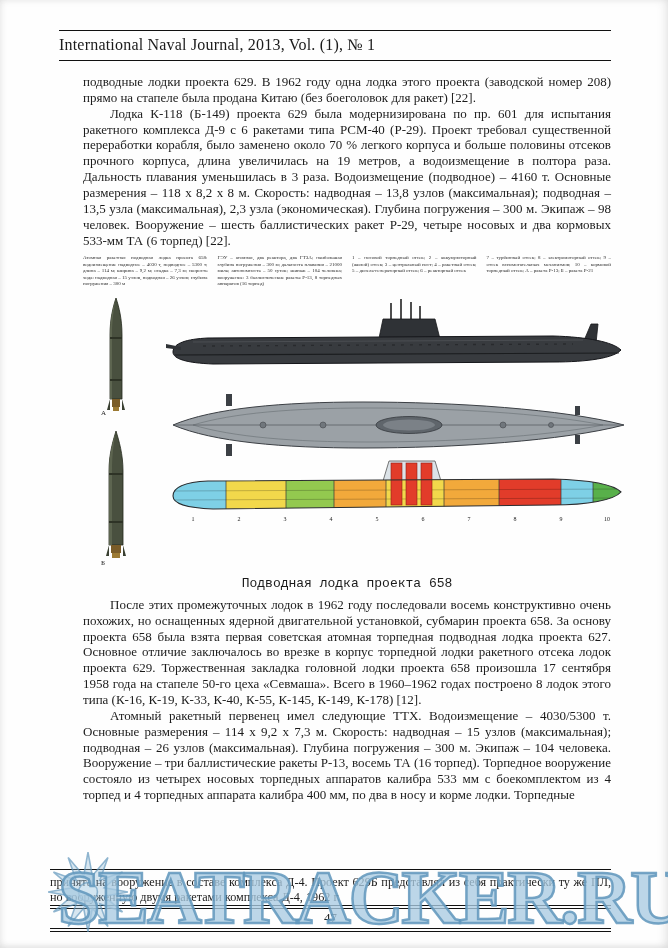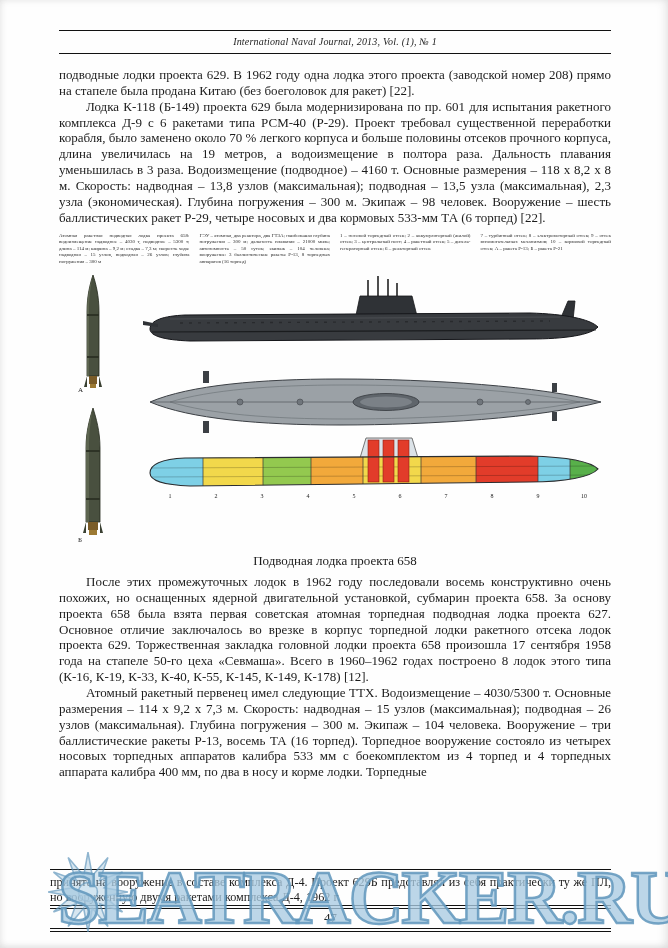--- a/index.html
+++ b/index.html
@@ -5,31 +5,31 @@
   * { margin:0; padding:0; box-sizing:border-box; }
   html,body { background:#d9d9d9; }
   body { font-family:"Liberation Serif", serif; }
   .page {
     width:668px; height:948px; margin:0 auto; position:relative; overflow:hidden;
     background:#fefefe; color:#1b1b1b;
     box-shadow: inset -4px 0 8px rgba(0,0,0,.07), inset 0 -3px 6px rgba(0,0,0,.05), inset 3px 0 6px rgba(0,0,0,.04);
   }
   .content { position:absolute; left:59px; right:57px; top:30px; }
   .journal-header {
-    text-align:center; font-size:10px; letter-spacing:.2px;
-    padding:5px 0 6px; border-top:1.2px solid #111; border-bottom:1.2px solid #111;font-style:italic;
+    font-size:16px; letter-spacing:.2px;
+    padding:5px 0 6px; border-top:1.2px solid #111; border-bottom:1.2px solid #111;
   }
-  .body-text { margin-top:13px; font-size:13px; line-height:1.22; text-align:justify; }
+  .body-text { margin-top:13px; font-size:13px; line-height:1.22; text-align:justify;margin-left:24px; }
   .body-text p { text-indent:27px; margin:0; }
   .body-text p.no-indent { text-indent:0; }
   .figure { margin:7px 0 5px; }
   .legend { display:flex; gap:10px; margin:2px 0 5px; font-size:5px; line-height:1.3; color:#2c2c2c; text-align:justify; }
   .legend .col { flex:1; }
   .fig-art { display:block; margin:0 auto; }
-  .fig-caption { text-align:center; font-size:13px; margin-top:3px; }
+  .fig-caption { text-align:center; font-size:13px; margin-top:3px;font-family:Liberation Mono, monospace; }
   .bottom-block { position:absolute; left:50px; right:57px; bottom:16px;font-family:Liberation Serif, serif; }
   .fn-sep { border-top:1px solid #111; margin-bottom:5px; }
   .footnote { font-size:12.2px; line-height:1.22; text-align:justify; }
   .pn-block { }
   .pn-rule { height:4px; border-top:1px solid #111; border-bottom:1px solid #111; }
   .pn-num { text-align:center; font-size:13px; padding:1px 0 2px; }
   .watermark { position:absolute; left:30px; bottom:2px; width:648px; height:104px; pointer-events:none; }
   .wm-star { position:absolute; left:16px; top:8px; opacity:.85; }
   .wm-text {
     position:absolute; left:28px; top:12px; white-space:nowrap;

